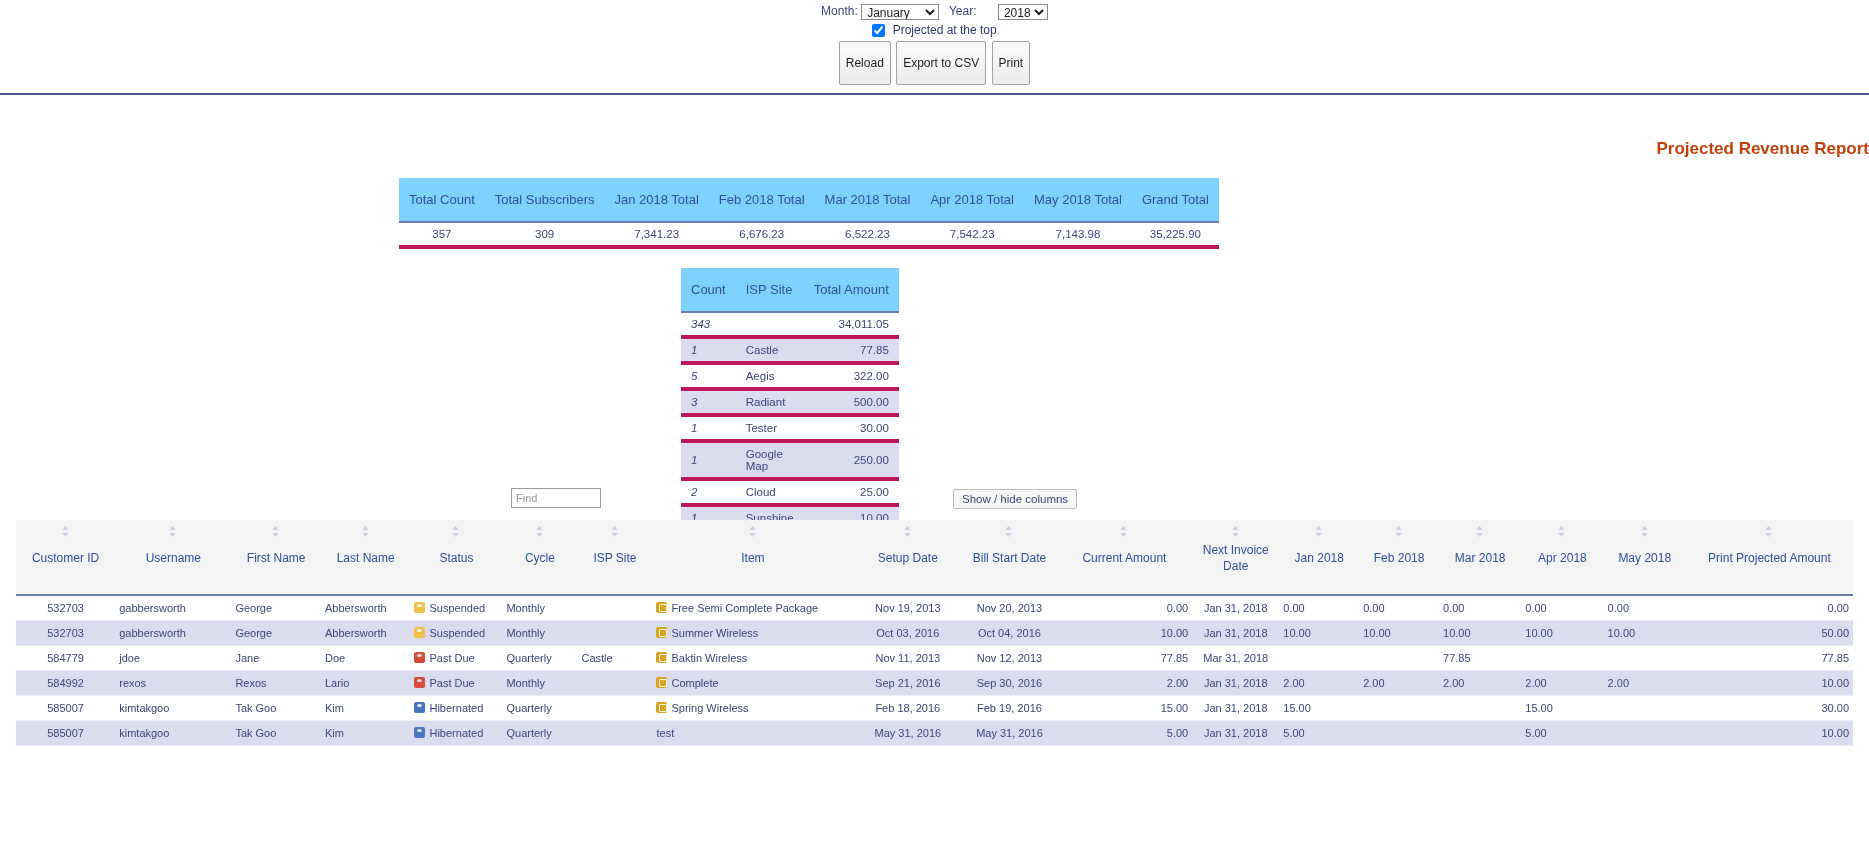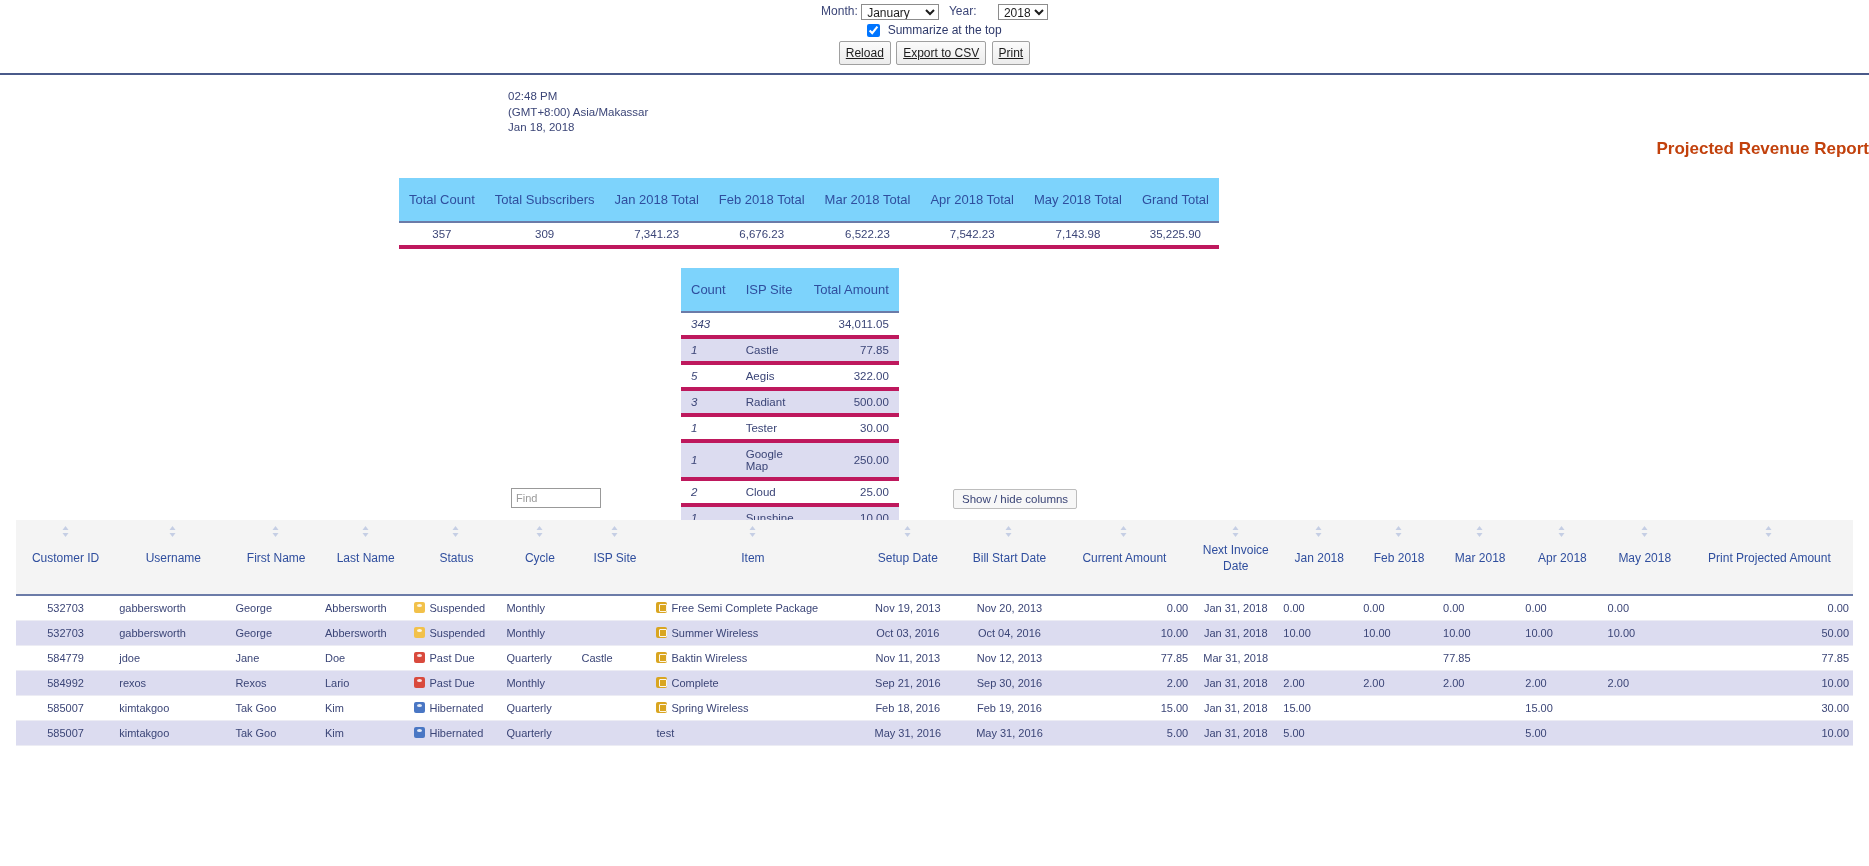--- a/index.html
+++ b/index.html
@@ -33,28 +33,27 @@
   }
   select.month { width: 78px; }
   select.year { width: 50px; margin-left: 18px; }
   select.proj { width: 36px; }
   .chk-row { font-size: 12px; }
   .chk-row input { vertical-align: middle; margin: 0 4px 0 0; }
   .btn-row { margin-top: 4px; }
   button.gbtn {
     font-family: "Liberation Sans", sans-serif;
     font-size: 12px;
-    padding: 4px 6px;
+    padding: 14px 6px;
     border: 1px solid #a0a0a0;
     background: linear-gradient(#fbfbfb, #ececec);
     color: #1c1c1c;
     border-radius: 2px;
     margin: 0 1px;
     cursor: pointer;
-    text-decoration: underline;
   }
   .divider {
     margin-top: 8px;
     border-top: 2px solid #4a5a8a;
     width: 100%;
   }
 
   
   .stamp {
     position: absolute;
@@ -242,35 +241,30 @@
         <option>January</option>
       </select>
       &nbsp;
       <label>Year:</label>
       <select class="mini year">
         <option>2018</option>
       </select>
     </div>
     <div class="ctl-row chk-row">
       <input type="checkbox" checked="" style="">
-      <span>Summarize at the top</span>
+      <span>Projected at the top</span>
     </div>
     <div class="ctl-row btn-row">
       <button class="gbtn">Reload</button>
       <button class="gbtn">Export to CSV</button>
       <button class="gbtn">Print</button>
     </div>
     <div class="divider"></div>
   </div>
 
-  <div class="stamp">
-    <div>02:48 PM</div>
-    <div>(GMT+8:00) Asia/Makassar</div>
-    <div>Jan 18, 2018</div>
-  </div>
 
   <div class="report-title">Projected Revenue Report</div>
 
   <div class="totals-wrap">
     <table class="tbl">
       <thead>
           <tr id="totals-head">
             <th>Total Count</th>
             <th>Total Subscribers</th>
             <th>Jan 2018 Total</th>

